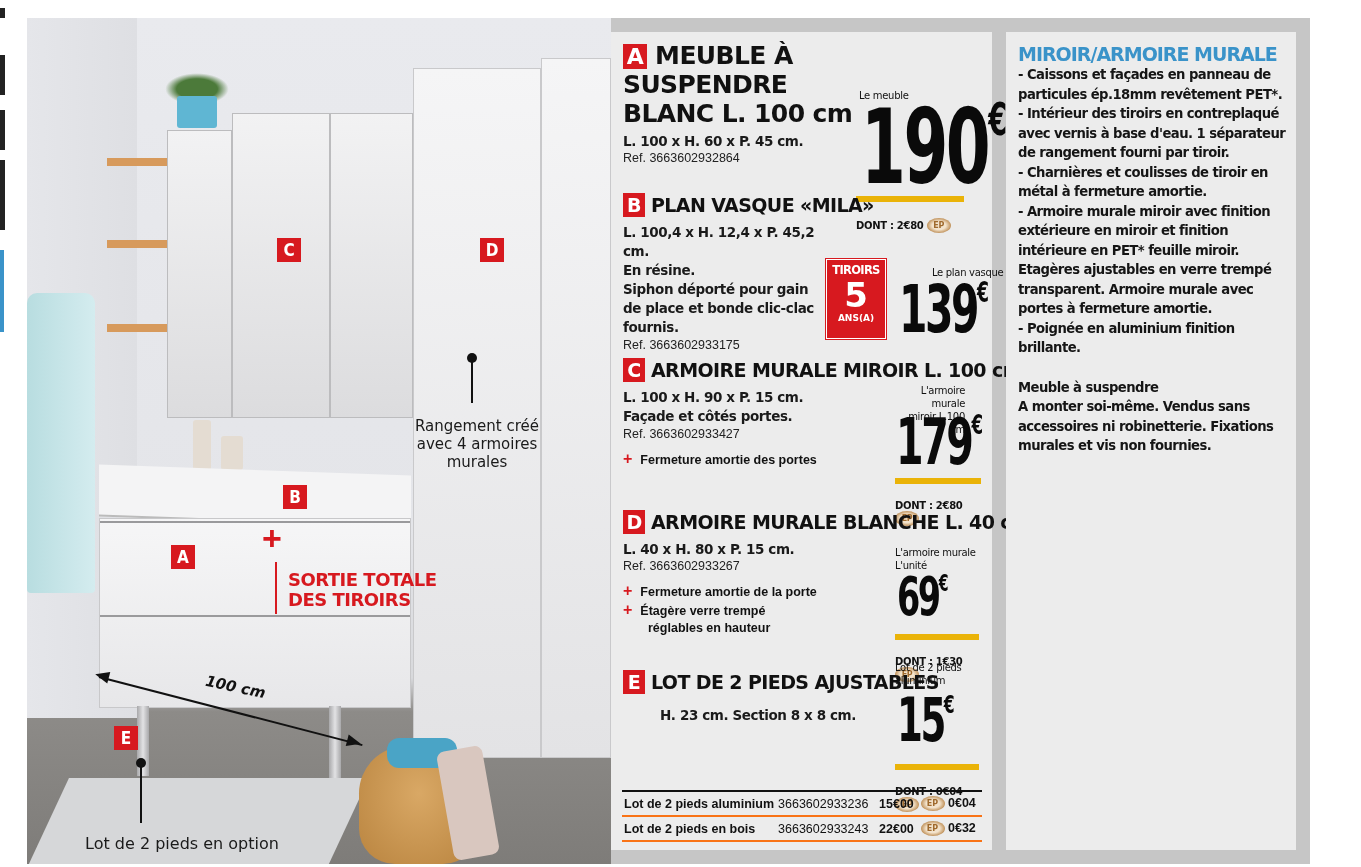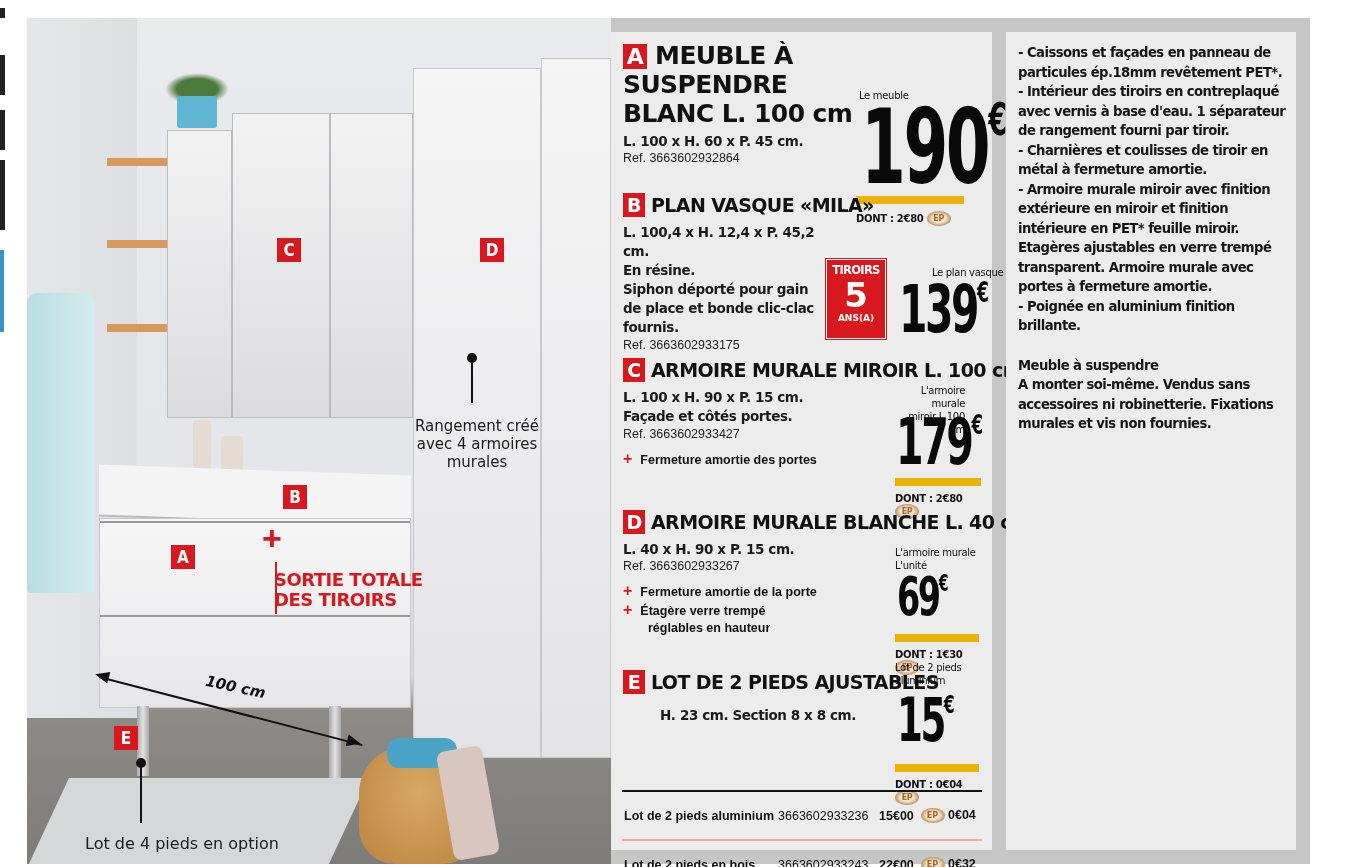--- a/index.html
+++ b/index.html
@@ -73,37 +73,37 @@
     display:inline-block; background:#d7191f; color:#fff; text-align:center; font-weight:bold;
     font-family:"DejaVu Sans",sans-serif;
   }
   .spec { font-family:"DejaVu Sans",sans-serif; font-weight:bold; font-size:13.5px; color:#1a1a1a; line-height:18px; letter-spacing:-0.4px; }
   .ref { font-family:"Liberation Sans",sans-serif; font-size:12.5px; color:#222; line-height:16px; }
   .feat { font-family:"Liberation Sans",sans-serif; font-weight:bold; font-size:12.5px; color:#111; line-height:17px; }
   .feat .p { color:#d7191f; font-size:16px; margin-right:8px; }
   .price-label { font-family:"DejaVu Sans",sans-serif; font-size:10px; color:#111; line-height:13px; letter-spacing:-0.3px; }
   .price { font-family:"DejaVu Sans",sans-serif; font-weight:bold; color:#0a0a0a; letter-spacing:-4px; transform: scaleX(0.62); transform-origin: left top; line-height:1; white-space:nowrap; }
   .price sup { font-size:0.42em; vertical-align: top; letter-spacing:0; position:relative; top:0.08em; }
-  .dont { font-family:"DejaVu Sans",sans-serif; font-weight:bold; font-size:10px; color:#111; border-top:8px solid #eab308; padding-top:7px; letter-spacing:-0.3px; }
+  .dont { font-family:"DejaVu Sans",sans-serif; font-weight:bold; font-size:10px; color:#111; border-top:6px solid #eab308; padding-top:16px; letter-spacing:-0.3px; }
   .ep {
     display:inline-block; width:24px; height:15px; border-radius:50%;
     background: radial-gradient(ellipse, #f3e3cc 40%, #b9864a 75%);
     color:#a06a2d; font-size:8px; font-weight:bold; line-height:15px; text-align:center; vertical-align:middle;
     font-family:"DejaVu Sans",sans-serif;
   }
   .garantie {
     position:absolute; left:826px; top:259px; width:60px; height:80px; background:#d7191f; color:#fff; text-align:center;
     font-family:"DejaVu Sans",sans-serif; font-weight:bold; border:1px solid #fff; outline:1px solid #d7191f;
   }
   .garantie .g1 { font-size:11.5px; letter-spacing:-0.7px; padding-top:3px; }
   .garantie .g2 { font-size:34px; line-height:36px; }
   .garantie .g3 { font-size:9px; }
 
   .opt-table { position:absolute; left:622px; top:790px; width:360px; border-collapse: collapse; }
-  .opt-table td { font-family:"Liberation Sans",sans-serif; font-size:12.5px; color:#111; height:20px; border-top:2px solid #111; border-bottom:2px solid #fca5a5; white-space:nowrap; padding:16px 2px; }
+  .opt-table td { font-family:"Liberation Sans",sans-serif; font-size:12.5px; color:#111; height:20px; border-top:2px solid #111; border-bottom:2px solid #f97316; white-space:nowrap; padding:4px 2px; }
   .opt-table td.b { font-weight:bold; }
 
   .r-title { font-family:"DejaVu Sans",sans-serif; font-weight:bold; color:#3a93c9; font-size:19px; line-height:22px; letter-spacing:-1px; }
   .r-body { font-family:"DejaVu Sans",sans-serif; font-weight:bold; color:#151515; font-size:13.2px; line-height:19.5px; letter-spacing:-0.55px; white-space:pre-line; }
 </style>
 </head>
 <body>
 
 <div class="left-strip">
   <div class="dash" style="top:8px;height:10px;"></div>
@@ -146,41 +146,41 @@
   <div class="basket-towel-pink"></div>
 
   <div class="tag" style="left:144px;top:527px;">A</div>
   <div class="tag" style="left:256px;top:467px;">B</div>
   <div class="tag" style="left:250px;top:220px;">C</div>
   <div class="tag" style="left:453px;top:220px;">D</div>
   <div class="tag" style="left:87px;top:708px;">E</div>
 
   <div class="plus" style="left:235px;top:505px;">+</div>
   <div class="sortie-bar" style="left:248px;top:544px;height:52px;"></div>
-  <div class="sortie" style="left:247px;top:552px;">
+  <div class="sortie" style="left:261px;top:552px;">
     <div>SORTIE TOTALE</div>
     <div>DES TIROIRS</div>
   </div>
 
   <div class="pin-dot" style="left:440px;top:335px;"></div>
   <div class="pin" style="left:444px;top:340px;height:45px;"></div>
   <div class="callout" style="left:370px;top:399px;width:160px;">
     <div>Rangement créé</div>
     <div>avec 4 armoires</div>
     <div>murales</div>
   </div>
 
   <div class="dim-line" style="left:72px;top:658px;width:272px;transform:rotate(14.5deg);"></div>
   <div class="arrow-head" style="left:68px;top:652px;border-right:14px solid #111;border-top:6px solid transparent;border-bottom:6px solid transparent;transform:rotate(14.5deg);"></div>
   <div class="arrow-head" style="left:320px;top:718px;border-left:14px solid #111;border-top:6px solid transparent;border-bottom:6px solid transparent;transform:rotate(14.5deg);"></div>
   <div class="dim-label" style="left:178px;top:660px;">100 cm</div>
 
   <div class="pin-dot" style="left:109px;top:740px;"></div>
   <div class="pin" style="left:113px;top:745px;height:60px;"></div>
-  <div class="callout" style="left:40px;top:817px;width:230px;font-size:16px;">Lot de 4 pieds en option</div>
+  <div class="callout" style="left:40px;top:817px;width:230px;font-size:16px;">Lot de 2 pieds en option</div>
 </div>
 
 <div class="center"></div>
 <div class="sep"></div>
 
 <div class="abs" style="left:623px;top:41px;width:300px;">
   <div class="h-title" style="font-size:25px;line-height:29px;">
     <span class="letter-box" style="width:24px;height:25px;font-size:22px;line-height:25px;">A</span>
     <span>MEUBLE À SUSPENDRE</span><br>
     <span>BLANC L. 100 cm</span>
@@ -231,21 +231,21 @@
   <div>miroir L.100 cm</div>
 </div>
 <div class="abs price" style="left:896px;top:410px;font-size:64px;"><span>179</span><sup>€</sup></div>
 <div class="abs dont" style="left:895px;top:478px;width:86px;"><span>DONT : 2€80</span> <span class="ep">EP</span></div>
 
 <div class="abs" style="left:623px;top:510px;width:340px;">
   <div class="h-title" style="font-size:19px;line-height:24px;white-space:nowrap;">
     <span class="letter-box" style="width:22px;height:24px;font-size:19px;line-height:24px;">D</span>
     <span>ARMOIRE MURALE BLANCHE L. 40 cm</span>
   </div>
-  <div class="spec" style="margin-top:6px;">L. 40 x H. 90 x P. 15 cm.</div>
+  <div class="spec" style="margin-top:6px;">L. 40 x H. 80 x P. 15 cm.</div>
   <div class="ref">Ref. 3663602933267</div>
   <div class="feat" style="margin-top:8px;"><span class="p">+</span><span>Fermeture amortie de la porte</span></div>
   <div class="feat"><span class="p">+</span><span>Étagère verre trempé</span></div>
   <div class="feat" style="padding-left:25px;">réglables en hauteur</div>
 </div>
 <div class="abs price-label" style="left:895px;top:546px;">
   <div>L'armoire murale</div>
   <div>L'unité</div>
 </div>
 <div class="abs price" style="left:897px;top:570px;font-size:54px;"><span>69</span><sup>€</sup></div>
@@ -278,20 +278,21 @@
     <td>3663602933243</td>
     <td class="b">22€00</td>
     <td><span class="ep">EP</span> <b>0€32</b></td>
   </tr>
 </tbody>
   </table>
 
 <div class="right"></div>
 <div class="abs" style="left:1018px;top:43px;width:280px;">
   <div class="r-title">
+    <div>MIROIR/ARMOIRE MURALE</div>
   </div>
   <div class="r-body">- Caissons et façades en panneau de
 particules ép.18mm revêtement PET*.
 - Intérieur des tiroirs en contreplaqué
 avec vernis à base d'eau. 1 séparateur
 de rangement fourni par tiroir.
 - Charnières et coulisses de tiroir en
 métal à fermeture amortie.
 - Armoire murale miroir avec finition
 extérieure en miroir et finition

